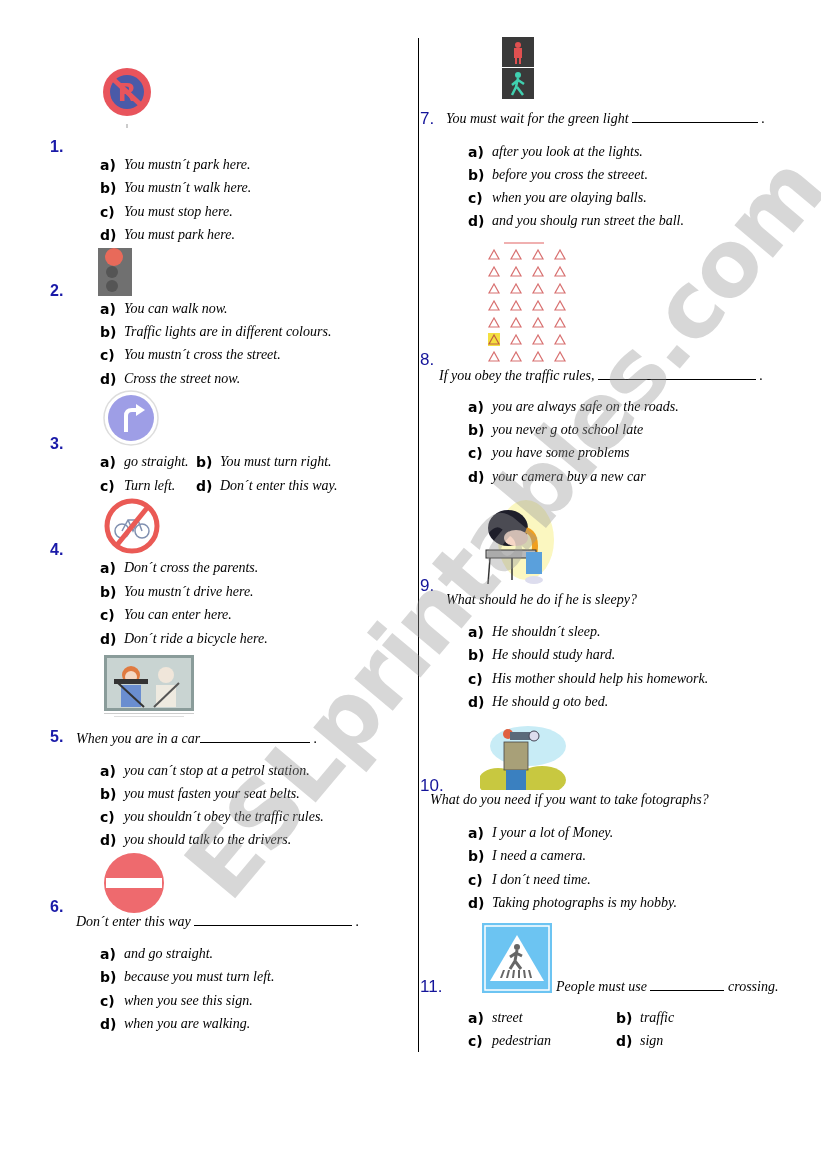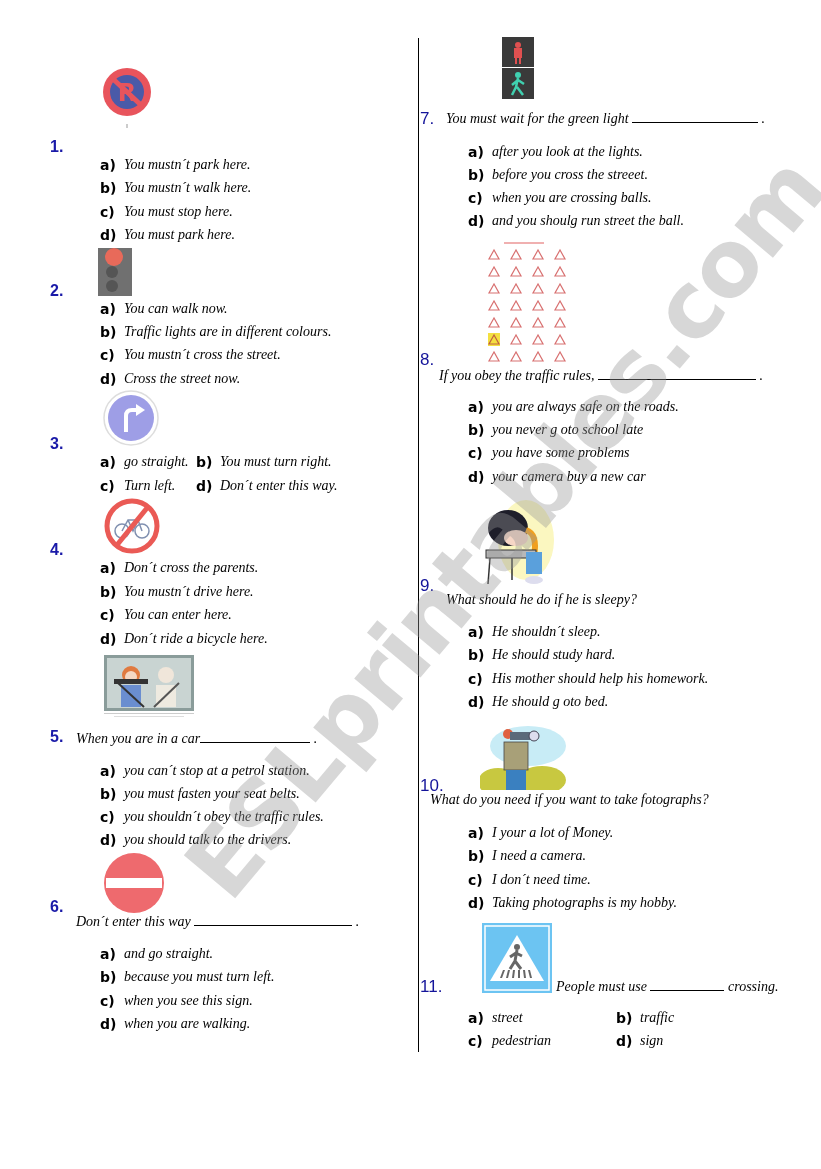--- a/index.html
+++ b/index.html
@@ -222,21 +222,21 @@
   <div class="opt" style="left:468px;top:141px;">
       <span class="lt">a)</span>
       <span class="tx">after you look at the lights.</span>
     </div>
   <div class="opt" style="left:468px;top:164px;">
       <span class="lt">b)</span>
       <span class="tx">before you cross the streeet.</span>
     </div>
   <div class="opt" style="left:468px;top:187px;">
       <span class="lt">c)</span>
-      <span class="tx">when you are crossing balls.</span>
+      <span class="tx">when you are olaying balls.</span>
     </div>
   <div class="opt" style="left:468px;top:210px;">
       <span class="lt">d)</span>
       <span class="tx">and you shoulg run street the ball.</span>
     </div>
 </div>
 
 <div>
   <div class="abs" style="left:480px;top:240px;">
     <svg width="88" height="124" viewBox="0 0 88 124">

